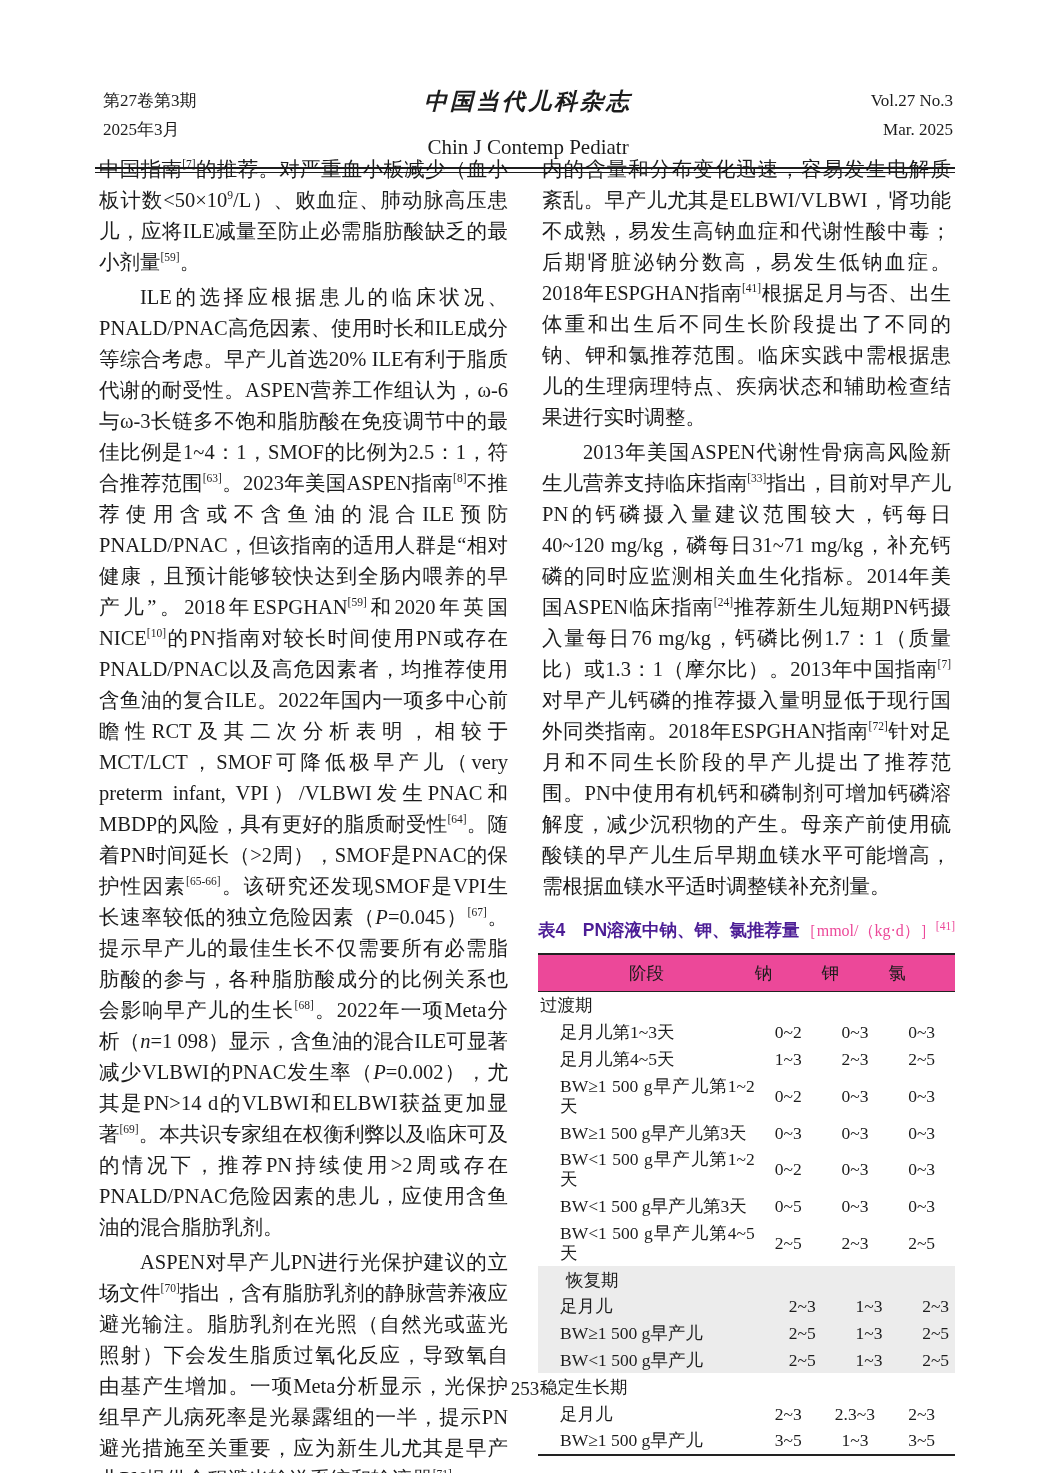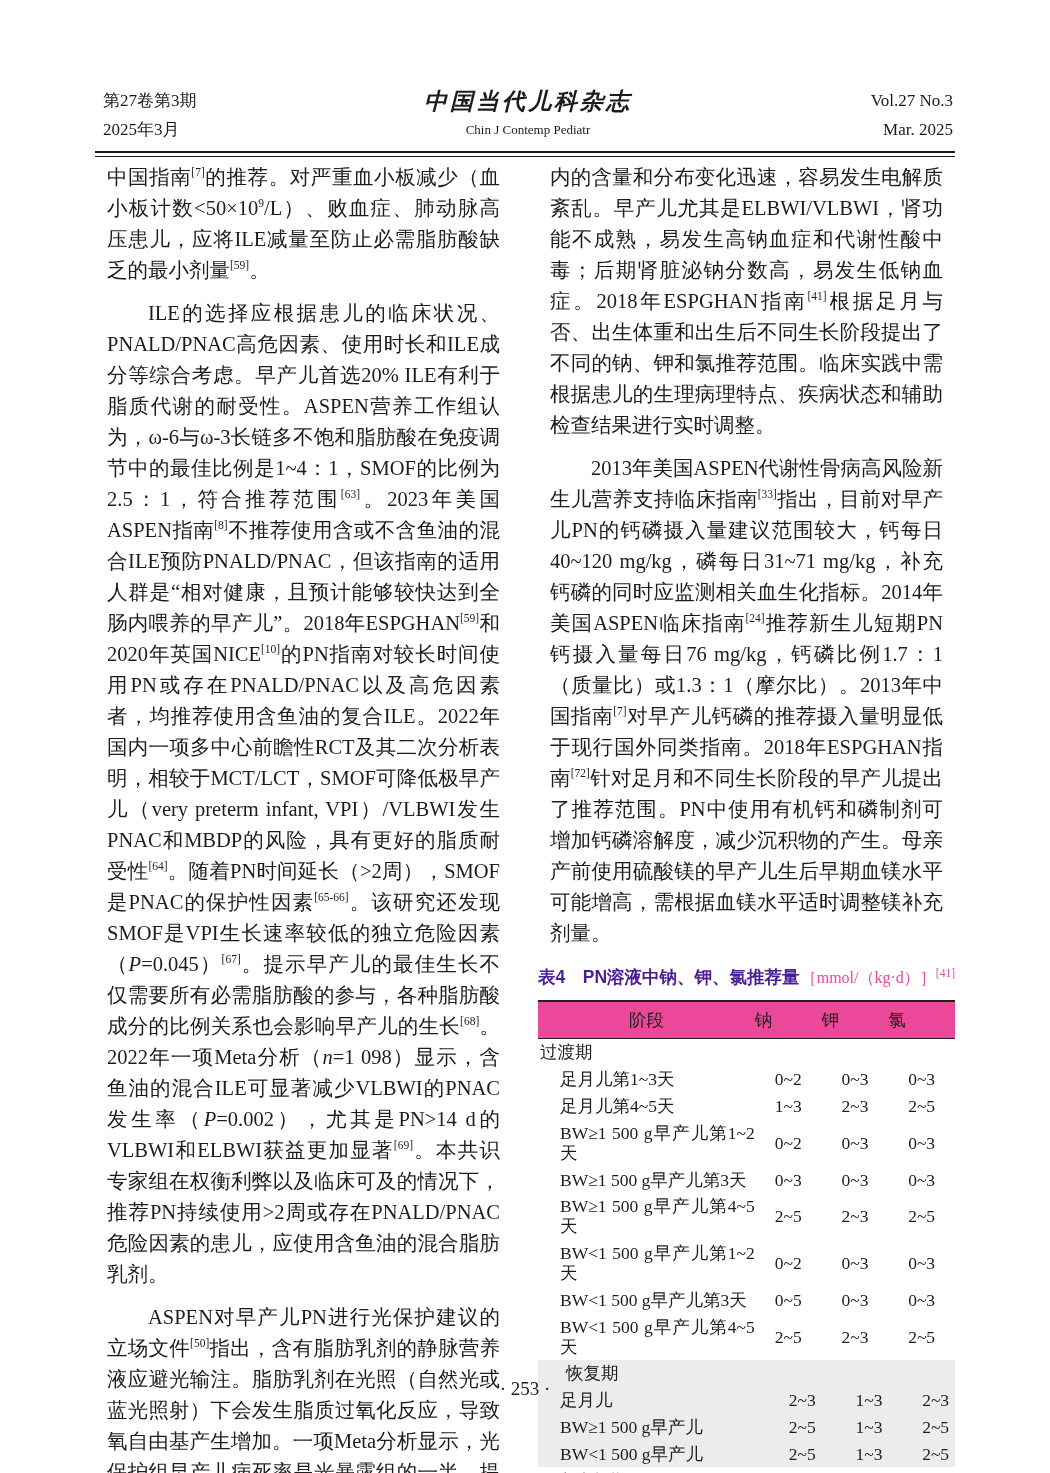--- a/index.html
+++ b/index.html
@@ -7,27 +7,27 @@
        font-family:"Liberation Serif","DejaVu Serif",serif;position:relative;overflow:hidden;}
 
   
   .header{position:absolute;top:86px;left:95px;right:95px;}
   .header-row{display:flex;justify-content:space-between;align-items:flex-start;}
   .h-left,.h-right{width:190px;font-size:17px;line-height:29px;}
   .h-left{padding-left:8px;}
   .h-right{text-align:right;padding-right:2px;}
   .h-center{text-align:center;flex:1;}
   .journal-cn{font-size:23px;font-weight:bold;letter-spacing:3px;font-style:italic;}
-  .journal-en{font-size:13px;margin-top:5px;}
+  .journal-en{font-size:21px;margin-top:18px;}
   .rule-double{margin-top:7px;border-top:2px solid #1c1c1c;border-bottom:1.2px solid #1c1c1c;height:3px;}
 
   
   .columns{position:absolute;top:150px;left:95px;right:95px;display:flex;gap:26px;}
   .col{width:417px;font-size:20.5px;line-height:31px;text-align:justify;}
-  .para{margin:12px;}
+  .para{margin:4px;}
   .para.indent{text-indent:2em;}
   sup.ref{font-size:11.5px;vertical-align:super;line-height:0;}
   .i{font-style:italic;}
   .sec-heading{margin:3px 0 3px;color:#1a6bb0;font-family:"Liberation Sans","DejaVu Sans",sans-serif;
                font-size:20px;font-weight:bold;letter-spacing:1px;}
 
   
   .tablewrap{margin-top:13px;}
   .t-titlebar{display:flex;justify-content:space-between;align-items:baseline;margin-bottom:7px;}
   .t-title{color:#4c1d95;font-weight:bold;font-family:"Liberation Sans","DejaVu Sans",sans-serif;font-size:17.5px;}
@@ -63,21 +63,21 @@
       <div>Mar. 2025</div>
     </div>
   </div>
   <div class="rule-double"></div>
 </div>
 
 <div class="columns">
   <div class="col">
       <p class="para"><span class="">中国指南</span><sup class="ref">[7]</sup><span class="">的推荐。对严重血小板减少（血小板计数&lt;50×10</span><sup class="ref">9</sup><span class="">/L）、败血症、肺动脉高压患儿，应将ILE减量至防止必需脂肪酸缺乏的最小剂量</span><sup class="ref">[59]</sup><span class="">。</span></p>
       <p class="para indent"><span class="">ILE的选择应根据患儿的临床状况、PNALD/PNAC高危因素、使用时长和ILE成分等综合考虑。早产儿首选20% ILE有利于脂质代谢的耐受性。ASPEN营养工作组认为，ω-6与ω-3长链多不饱和脂肪酸在免疫调节中的最佳比例是1~4：1，SMOF的比例为2.5：1，符合推荐范围</span><sup class="ref">[63]</sup><span class="">。2023年美国ASPEN指南</span><sup class="ref">[8]</sup><span class="">不推荐使用含或不含鱼油的混合ILE预防PNALD/PNAC，但该指南的适用人群是“相对健康，且预计能够较快达到全肠内喂养的早产儿”。2018年ESPGHAN</span><sup class="ref">[59]</sup><span class="">和2020年英国NICE</span><sup class="ref">[10]</sup><span class="">的PN指南对较长时间使用PN或存在PNALD/PNAC以及高危因素者，均推荐使用含鱼油的复合ILE。2022年国内一项多中心前瞻性RCT及其二次分析表明，相较于MCT/LCT，SMOF可降低极早产儿（very preterm infant, VPI）/VLBWI发生PNAC和MBDP的风险，具有更好的脂质耐受性</span><sup class="ref">[64]</sup><span class="">。随着PN时间延长（&gt;2周），SMOF是PNAC的保护性因素</span><sup class="ref">[65-66]</sup><span class="">。该研究还发现SMOF是VPI生长速率较低的独立危险因素（</span><span class="i">P</span><span class="">=0.045）</span><sup class="ref">[67]</sup><span class="">。提示早产儿的最佳生长不仅需要所有必需脂肪酸的参与，各种脂肪酸成分的比例关系也会影响早产儿的生长</span><sup class="ref">[68]</sup><span class="">。2022年一项Meta分析（</span><span class="i">n</span><span class="">=1 098）显示，含鱼油的混合ILE可显著减少VLBWI的PNAC发生率（</span><span class="i">P</span><span class="">=0.002），尤其是PN&gt;14 d的VLBWI和ELBWI获益更加显著</span><sup class="ref">[69]</sup><span class="">。本共识专家组在权衡利弊以及临床可及的情况下，推荐PN持续使用&gt;2周或存在PNALD/PNAC危险因素的患儿，应使用含鱼油的混合脂肪乳剂。</span></p>
-      <p class="para indent"><span class="">ASPEN对早产儿PN进行光保护建议的立场文件</span><sup class="ref">[50]</sup><span class="">指出，含有脂肪乳剂的静脉营养液应避光输注。脂肪乳剂在光照（自然光或蓝光照射）下会发生脂质过氧化反应，导致氧自由基产生增加。一项Meta分析显示，光保护组早产儿病死率是光暴露组的一半，提示PN避光措施至关重要，应为新生儿尤其是早产儿PN提供全程避光输送系统和输液器</span><sup class="ref">[71]</sup><span class="">。</span></p>
+      <p class="para indent"><span class="">ASPEN对早产儿PN进行光保护建议的立场文件</span><sup class="ref">[70]</sup><span class="">指出，含有脂肪乳剂的静脉营养液应避光输注。脂肪乳剂在光照（自然光或蓝光照射）下会发生脂质过氧化反应，导致氧自由基产生增加。一项Meta分析显示，光保护组早产儿病死率是光暴露组的一半，提示PN避光措施至关重要，应为新生儿尤其是早产儿PN提供全程避光输送系统和输液器</span><sup class="ref">[71]</sup><span class="">。</span></p>
       <h2 class="sec-heading"><span class="">5.4　常量元素</span></h2>
     </div>
 
   <div class="col">
     <div>
         <p class="para"><span class="">内的含量和分布变化迅速，容易发生电解质紊乱。早产儿尤其是ELBWI/VLBWI，肾功能不成熟，易发生高钠血症和代谢性酸中毒；后期肾脏泌钠分数高，易发生低钠血症。2018年ESPGHAN指南</span><sup class="ref">[41]</sup><span class="">根据足月与否、出生体重和出生后不同生长阶段提出了不同的钠、钾和氯推荐范围。临床实践中需根据患儿的生理病理特点、疾病状态和辅助检查结果进行实时调整。</span></p>
         <p class="para indent"><span class="">2013年美国ASPEN代谢性骨病高风险新生儿营养支持临床指南</span><sup class="ref">[33]</sup><span class="">指出，目前对早产儿PN的钙磷摄入量建议范围较大，钙每日40~120 mg/kg，磷每日31~71 mg/kg，补充钙磷的同时应监测相关血生化指标。2014年美国ASPEN临床指南</span><sup class="ref">[24]</sup><span class="">推荐新生儿短期PN钙摄入量每日76 mg/kg，钙磷比例1.7：1（质量比）或1.3：1（摩尔比）。2013年中国指南</span><sup class="ref">[7]</sup><span class="">对早产儿钙磷的推荐摄入量明显低于现行国外同类指南。2018年ESPGHAN指南</span><sup class="ref">[72]</sup><span class="">针对足月和不同生长阶段的早产儿提出了推荐范围。PN中使用有机钙和磷制剂可增加钙磷溶解度，减少沉积物的产生。母亲产前使用硫酸镁的早产儿生后早期血镁水平可能增高，需根据血镁水平适时调整镁补充剂量。</span></p>
       </div>
 
     <div class="tablewrap">
@@ -114,26 +114,20 @@
               <td class="stagecell">BW≥1 500 g早产儿第1~2天</td>
               <td class="num">0~2</td>
               <td class="num">0~3</td>
               <td class="num">0~3</td>
             </tr>
             <tr class="datarow">
               <td class="stagecell">BW≥1 500 g早产儿第3天</td>
               <td class="num">0~3</td>
               <td class="num">0~3</td>
               <td class="num">0~3</td>
-            </tr>
-            <tr class="datarow">
-              <td class="stagecell">BW≥1 500 g早产儿第4~5天</td>
-              <td class="num">2~5</td>
-              <td class="num">2~3</td>
-              <td class="num">2~5</td>
             </tr>
             <tr class="datarow">
               <td class="stagecell">BW&lt;1 500 g早产儿第1~2天</td>
               <td class="num">0~2</td>
               <td class="num">0~3</td>
               <td class="num">0~3</td>
             </tr>
             <tr class="datarow">
               <td class="stagecell">BW&lt;1 500 g早产儿第3天</td>
               <td class="num">0~5</td>

